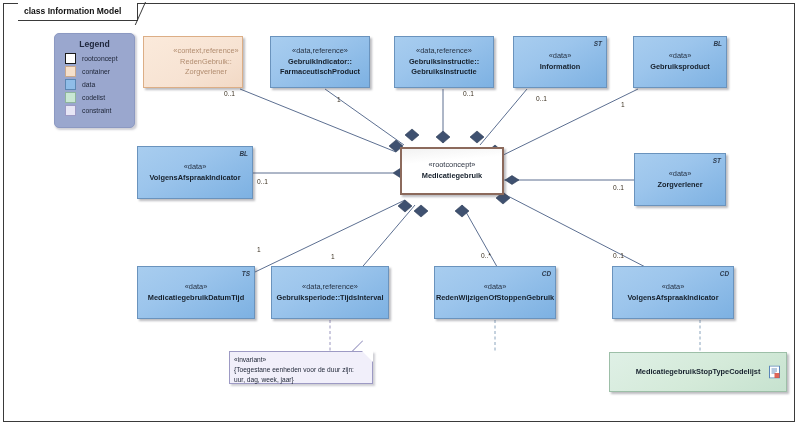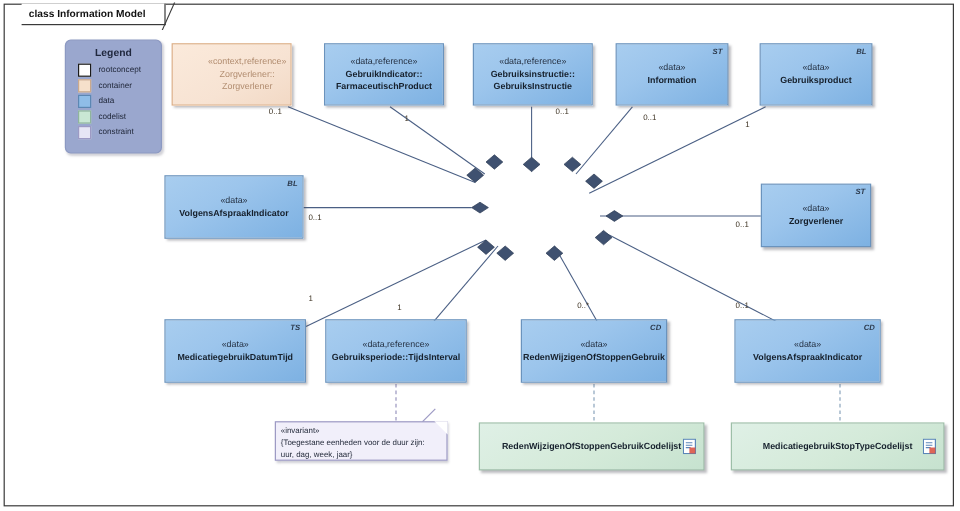--- a/index.html
+++ b/index.html
@@ -301,21 +301,21 @@
       <span class="lg-lbl">codelist</span>
     </div>
     <div class="lg-row">
       <span class="lg-sw sw-constraint"></span>
       <span class="lg-lbl">constraint</span>
     </div>
   </div>
 
   <div class="node n-container" style="left:143px; top:36px; width:100px; height:52px;padding-left:26px;">
     <div class="stereo">«context,reference»</div>
-    <div class="nm">Zorgverlener::</div>
+    <div class="nm">RedenGebruik::</div>
     <div class="nm">Zorgverlener</div>
   </div>
 
   <div class="node n-data" style="left:270px; top:36px; width:100px; height:52px;">
     <div class="stereo">«data,reference»</div>
     <div class="nm">GebruikIndicator::</div>
     <div class="nm">FarmaceutischProduct</div>
   </div>
 
   <div class="node n-data" style="left:394px; top:36px; width:100px; height:52px;">
@@ -335,20 +335,24 @@
     <div class="stereo">«data»</div>
     <div class="nm">Gebruiksproduct</div>
   </div>
 
   <div class="node n-data" style="left:137px; top:146px; width:116px; height:53px;">
     <div class="corner">BL</div>
     <div class="stereo">«data»</div>
     <div class="nm">VolgensAfspraakIndicator</div>
   </div>
 
+  <div class="node n-root" style="left:400px; top:147px; width:104px; height:48px;">
+    <div class="stereo">«rootconcept»</div>
+    <div class="nm">Medicatiegebruik</div>
+  </div>
 
   <div class="node n-data" style="left:634px; top:153px; width:92px; height:53px;">
     <div class="corner">ST</div>
     <div class="stereo">«data»</div>
     <div class="nm">Zorgverlener</div>
   </div>
 
   <div class="node n-data" style="left:137px; top:266px; width:118px; height:53px;">
     <div class="corner">TS</div>
     <div class="stereo">«data»</div>
@@ -365,32 +369,20 @@
     <div class="stereo">«data»</div>
     <div class="nm">RedenWijzigenOfStoppenGebruik</div>
   </div>
 
   <div class="node n-data" style="left:612px; top:266px; width:122px; height:53px;">
     <div class="corner">CD</div>
     <div class="stereo">«data»</div>
     <div class="nm">VolgensAfspraakIndicator</div>
   </div>
 
-  <div class="node n-codelist" style="left:399px; top:352px; width:188px; height:40px;">
-    <span>RedenWijzigenOfStoppenGebruikCodelijst</span>
-    <span class="doc-icon">
-      <svg viewBox="0 0 11 13" width="11" height="13" xmlns="http://www.w3.org/2000/svg">
-        <rect x="0.5" y="0.5" width="10" height="12" fill="#ffffff" stroke="#5b86b8" stroke-width="1"></rect>
-        <line x1="2.5" y1="3.5" x2="8" y2="3.5" stroke="#5b86b8" stroke-width="0.9"></line>
-        <line x1="2.5" y1="5.5" x2="8" y2="5.5" stroke="#5b86b8" stroke-width="0.9"></line>
-        <line x1="2.5" y1="7.5" x2="6.5" y2="7.5" stroke="#5b86b8" stroke-width="0.9"></line>
-        <polygon points="5.5,7.5 10.5,7.5 10.5,12.5 5.5,12.5" fill="#d94b3a" opacity="0.85"></polygon>
-      </svg>
-    </span>
-  </div>
 
   <div class="node n-codelist" style="left:609px; top:352px; width:178px; height:40px;align-items:center;">
     <span>MedicatiegebruikStopTypeCodelijst</span>
     <span class="doc-icon">
       <svg viewBox="0 0 11 13" width="11" height="13" xmlns="http://www.w3.org/2000/svg">
         <rect x="0.5" y="0.5" width="10" height="12" fill="#ffffff" stroke="#5b86b8" stroke-width="1"></rect>
         <line x1="2.5" y1="3.5" x2="8" y2="3.5" stroke="#5b86b8" stroke-width="0.9"></line>
         <line x1="2.5" y1="5.5" x2="8" y2="5.5" stroke="#5b86b8" stroke-width="0.9"></line>
         <line x1="2.5" y1="7.5" x2="6.5" y2="7.5" stroke="#5b86b8" stroke-width="0.9"></line>
         <polygon points="5.5,7.5 10.5,7.5 10.5,12.5 5.5,12.5" fill="#d94b3a" opacity="0.85"></polygon>

